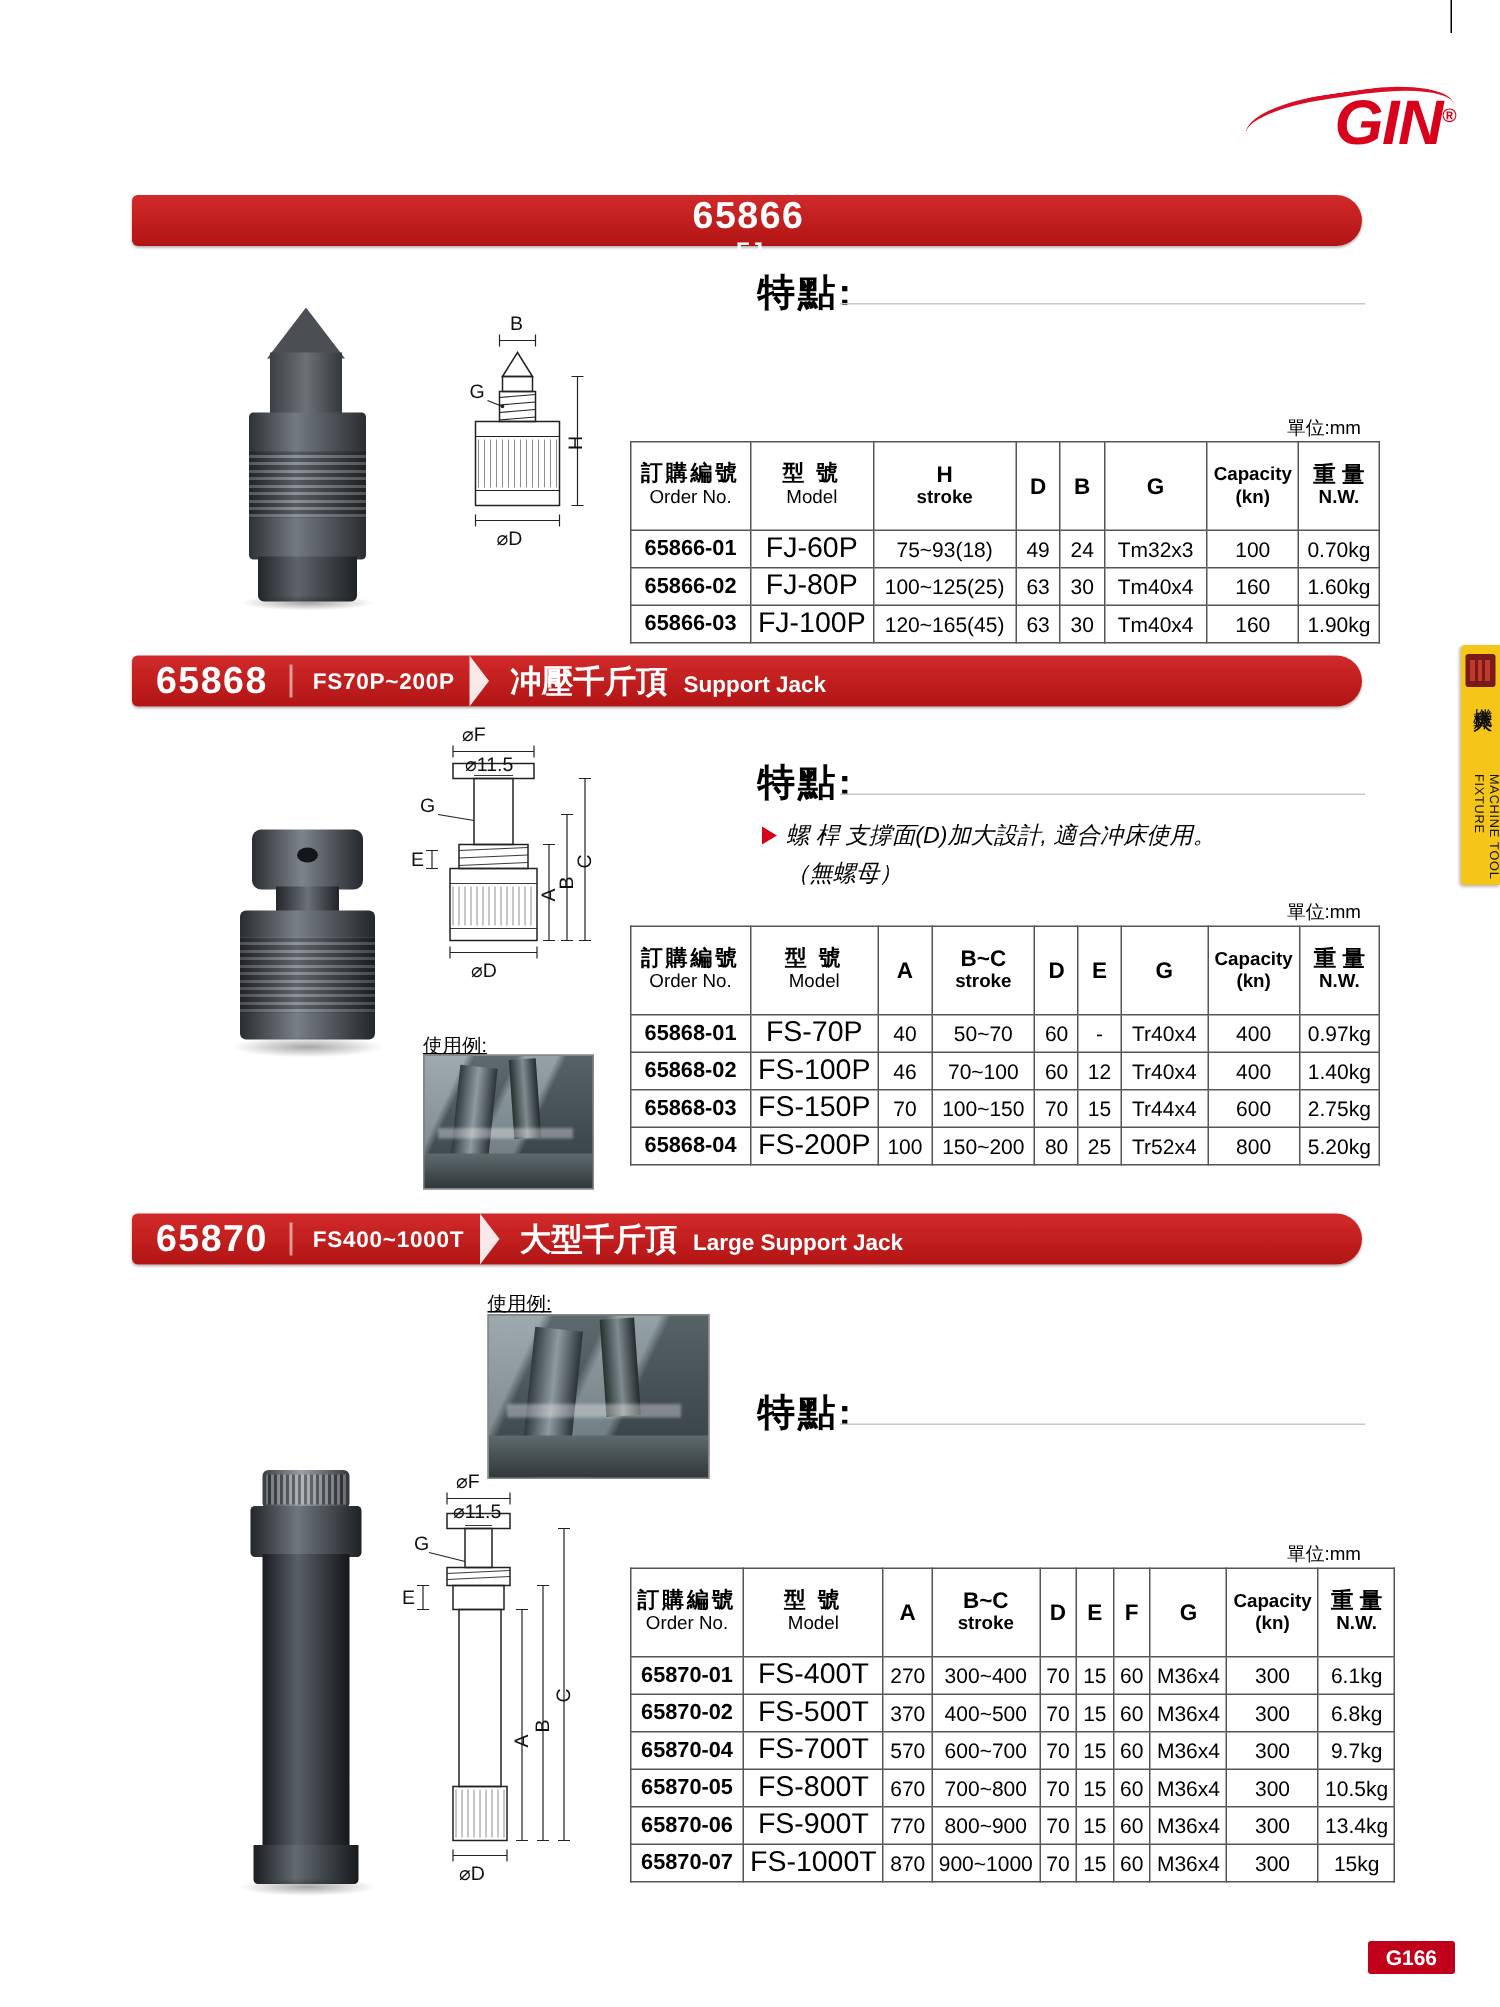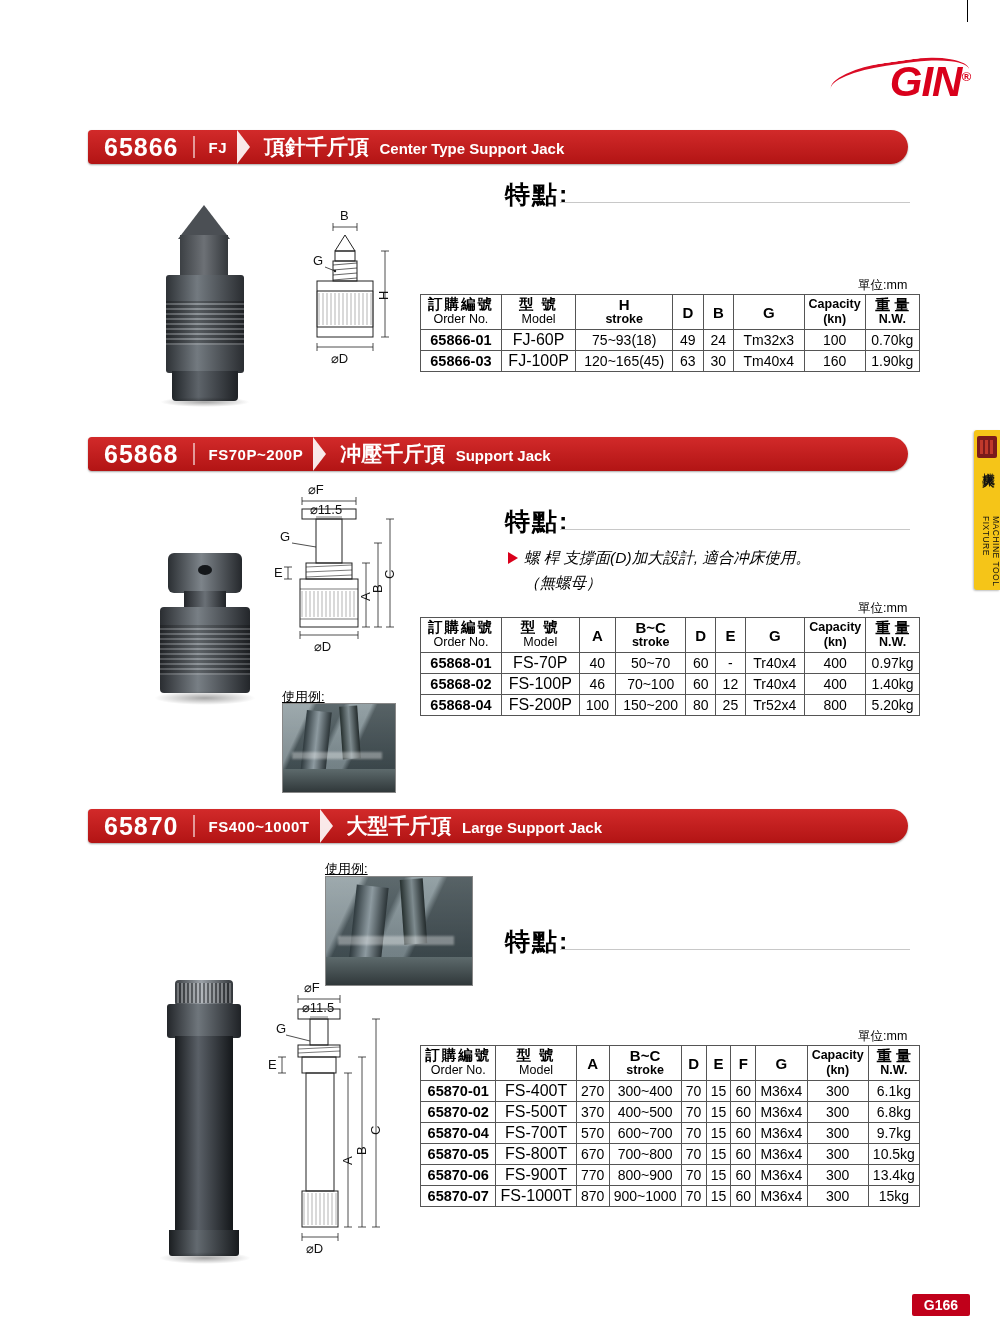--- a/index.html
+++ b/index.html
@@ -66,27 +66,27 @@
   .unit{position:absolute;font-size:12.5px;}
 
   
   table.spec{
     position:absolute;border-collapse:collapse;background:#fff;
     font-size:14px;
   }
   table.spec th,table.spec td{
     border:1px solid #555;text-align:center;padding:1px 4px;white-space:nowrap;
   }
-  table.spec thead th{font-weight:bold;font-size:14px;line-height:15px;padding:2px 4px;}
+  table.spec thead th{font-weight:bold;font-size:14px;line-height:15px;padding:14px 4px;}
   table.spec thead th .cn{display:block;font-size:14.5px;letter-spacing:2px;}
   table.spec thead th .en{display:block;font-size:12.5px;font-weight:normal;}
   table.spec thead th .big{display:block;font-size:15px;}
   table.spec thead th .sm{display:block;font-size:12.5px;}
   table.spec td.ordno{font-weight:bold;font-size:14.5px;}
-  table.spec td.model{font-size:16px;}
+  table.spec td.model{font-size:19px;}
 
   
   .side-tab{
     position:absolute;right:0;top:430px;width:26px;height:160px;
     background:#f5c518;border-radius:3px 0 0 3px;
     box-shadow:-1px 1px 2px rgba(0,0,0,.25);
   }
   .side-tab .ico{
     position:absolute;top:6px;left:3px;width:20px;height:22px;background:#7a1b1b;border-radius:2px;
   }
@@ -166,21 +166,21 @@
 
   <div class="crop-mark"></div>
 
   <div class="logo">
     <div class="logo-text">
       <span>GIN</span><span class="logo-reg">®</span>
     </div>
     <div class="logo-swoosh"></div>
   </div>
 
-  <div class="bar" style="top:130px;">
+  <div class="bar" style="top:130px;flex-direction:column;">
     <div class="code">65866</div>
     <div class="sep"></div>
     <div class="model">FJ</div>
     <div class="arrow"></div>
     <div class="titles">
       <span class="tc">頂針千斤頂</span>
       <span class="en">Center Type Support Jack</span>
     </div>
   </div>
 
@@ -265,20 +265,30 @@
     <tbody>
       <tr>
         <td class="ordno">65866-01</td>
         <td class="model">FJ-60P</td>
         <td>75~93(18)</td>
         <td>49</td>
         <td>24</td>
         <td>Tm32x3</td>
         <td>100</td>
         <td>0.70kg</td>
+      </tr>
+      <tr>
+        <td class="ordno">65866-02</td>
+        <td class="model">FJ-80P</td>
+        <td>100~125(25)</td>
+        <td>63</td>
+        <td>30</td>
+        <td>Tm40x4</td>
+        <td>160</td>
+        <td>1.60kg</td>
       </tr>
       <tr>
         <td class="ordno">65866-03</td>
         <td class="model">FJ-100P</td>
         <td>120~165(45)</td>
         <td>63</td>
         <td>30</td>
         <td>Tm40x4</td>
         <td>160</td>
         <td>1.90kg</td>
@@ -420,20 +430,31 @@
         <td class="model">FS-100P</td>
         <td>46</td>
         <td>70~100</td>
         <td>60</td>
         <td>12</td>
         <td>Tr40x4</td>
         <td>400</td>
         <td>1.40kg</td>
       </tr>
       <tr>
+        <td class="ordno">65868-03</td>
+        <td class="model">FS-150P</td>
+        <td>70</td>
+        <td>100~150</td>
+        <td>70</td>
+        <td>15</td>
+        <td>Tr44x4</td>
+        <td>600</td>
+        <td>2.75kg</td>
+      </tr>
+      <tr>
         <td class="ordno">65868-04</td>
         <td class="model">FS-200P</td>
         <td>100</td>
         <td>150~200</td>
         <td>80</td>
         <td>25</td>
         <td>Tr52x4</td>
         <td>800</td>
         <td>5.20kg</td>
       </tr>

